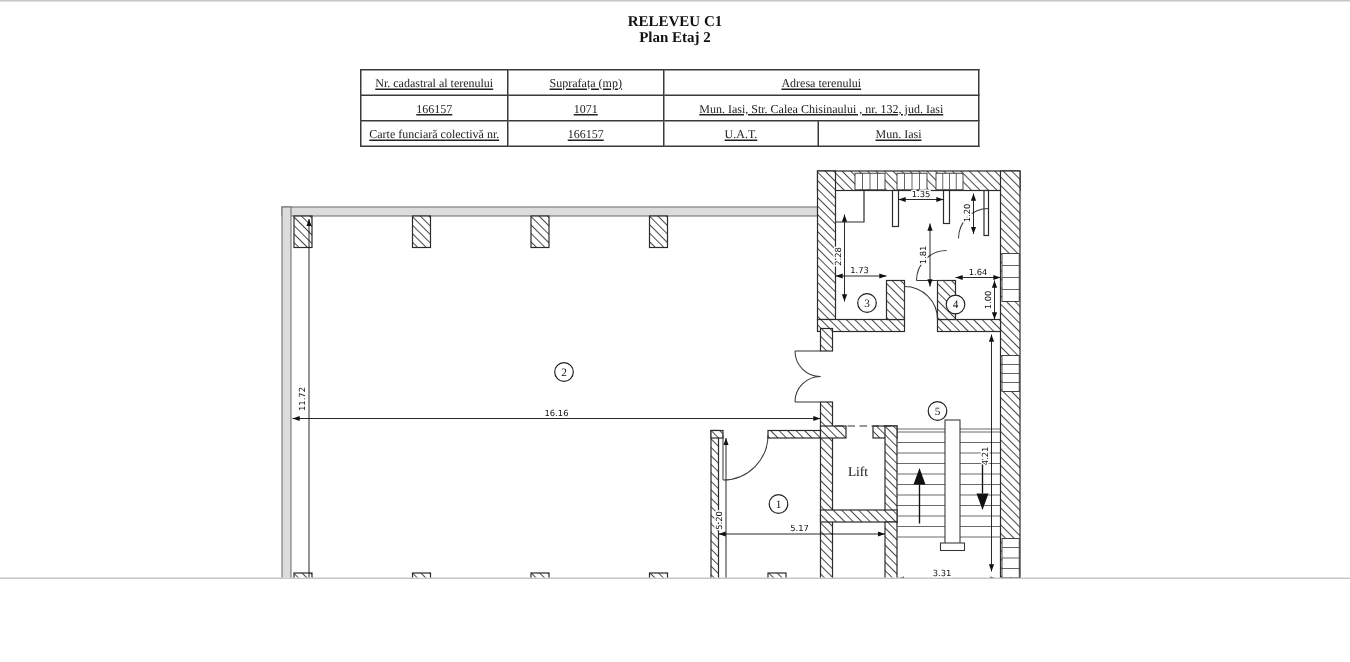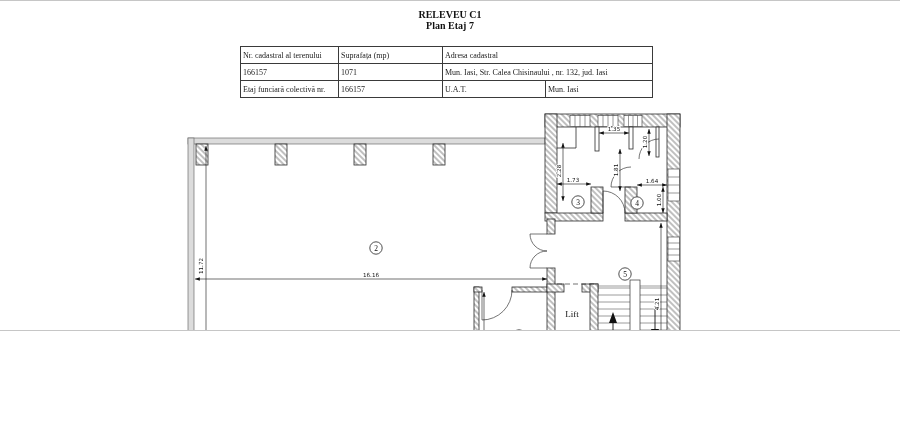--- a/index.html
+++ b/index.html
@@ -1,29 +1,29 @@
 <!DOCTYPE html>
 <html><head>
 <meta charset="utf-8">
 <style>
   html,body{margin:0;padding:0;background:#ffffff;}
   .page{
-    position:relative;width:900px;height:331px;background:#ffffff;overflow:hidden;
+    position:relative;width:900px;height:386px;background:#ffffff;overflow:hidden;
     font-family:"Liberation Serif", serif;color:#111;
     border-top:1px solid #c6c6c6;border-bottom:1px solid #c6c6c6;box-sizing:border-box;
   }
   .titleblock{position:absolute;top:8px;left:0;width:900px;text-align:center;line-height:1.12;}
   .titleblock div{font-size:10px;font-weight:bold;}
   .infotable{
     position:absolute;left:240px;top:45px;border-collapse:collapse;table-layout:fixed;
   }
   .infotable td{
-    border:1px solid #3a3a3a;font-size:8px;vertical-align:middle;
+    border:1px solid #3a3a3a;font-size:8px;text-align:center;vertical-align:middle;
     padding:0 2px;height:16px;font-family:"Liberation Serif", serif;color:#222;
-    overflow:hidden;white-space:nowrap;
+    overflow:hidden;white-space:nowrap;text-decoration:underline;
   }
   svg.plan{position:absolute;left:0;top:0;}
   .hw{fill:url(#h);stroke:#2b2b2b;stroke-width:0.8;}
   .gw{fill:#dcdcdc;stroke:#6e6e6e;stroke-width:0.7;}
   .tp{fill:#ffffff;stroke:#2b2b2b;stroke-width:0.8;}
   .door{fill:none;stroke:#3a3a3a;stroke-width:0.7;}
   .tr{stroke:#4a4a4a;stroke-width:0.55;fill:none;}
   .win{fill:#ffffff;stroke:#333;stroke-width:0.6;}
   .wl{stroke:#333;stroke-width:0.5;}
   .dim{stroke:#111;stroke-width:0.6;marker-start:url(#mS);marker-end:url(#mE);}
@@ -39,43 +39,43 @@
   .lifttxt{font-size:9px;fill:#111;text-anchor:middle;font-family:"Liberation Serif", serif;}
   .thin{stroke:#2b2b2b;stroke-width:0.8;fill:none;}
 </style>
 </head>
 <body>
 
 <div class="page">
 
   <div class="titleblock">
     <div>RELEVEU C1</div>
-    <div>Plan Etaj 7</div>
+    <div>Plan Etaj 2</div>
   </div>
 
   <table class="infotable">
     <colgroup>
         <col style="width:98px">
         <col style="width:104px">
         <col style="width:103px">
         <col style="width:107px">
       </colgroup>
     <tbody>
         <tr>
       <td>Nr. cadastral al terenului</td>
       <td>Suprafața (mp)</td>
-      <td colspan="2">Adresa cadastral</td>
+      <td colspan="2">Adresa terenului</td>
     </tr>
     <tr>
       <td>166157</td>
       <td>1071</td>
       <td colspan="2">Mun. Iasi, Str. Calea Chisinaului , nr. 132, jud. Iasi</td>
     </tr>
     <tr>
-      <td>Etaj funciară colectivă nr.</td>
+      <td>Carte funciară colectivă nr.</td>
       <td>166157</td>
       <td>U.A.T.</td>
       <td>Mun. Iasi</td>
     </tr>
   </tbody>
     </table>
 
   <svg class="plan" width="900" height="441" viewBox="0 0 900 441">
     <defs>
       <pattern id="h" patternUnits="userSpaceOnUse" width="4" height="4" patternTransform="rotate(-45)">

